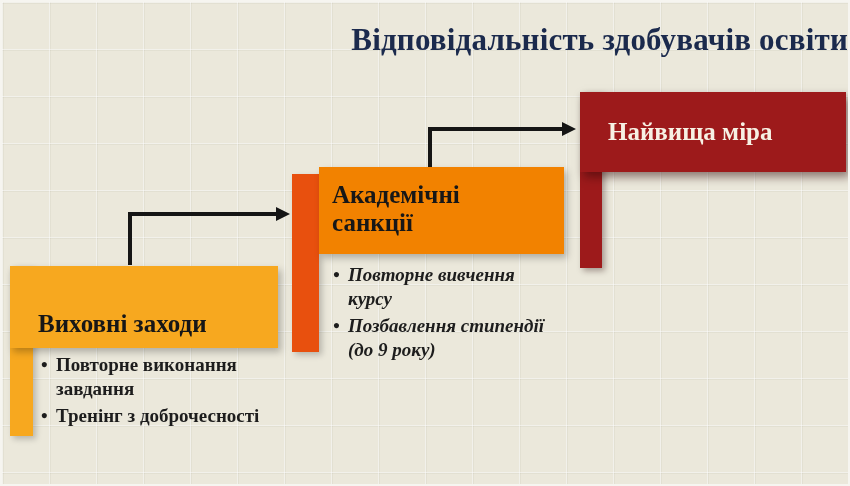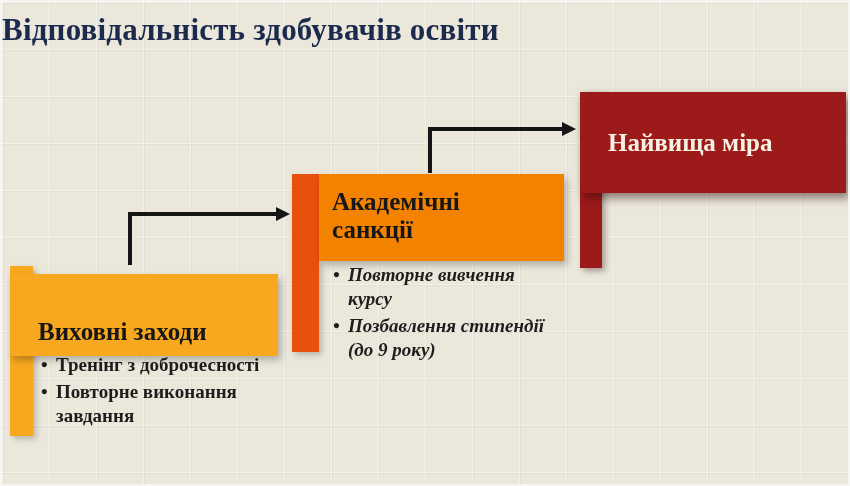--- a/index.html
+++ b/index.html
@@ -16,59 +16,59 @@
     background-image:
       linear-gradient(to right,  rgba(255,255,255,.55) 1px, rgba(255,255,255,0) 1px),
       linear-gradient(to bottom, rgba(255,255,255,.55) 1px, rgba(255,255,255,0) 1px),
       linear-gradient(to right,  rgba(120,110,85,.07) 2px, rgba(0,0,0,0) 2px),
       linear-gradient(to bottom, rgba(120,110,85,.07) 2px, rgba(0,0,0,0) 2px);
     background-size: 47px 47px;
   }
 
   .title{
     position: absolute;
-    top: 10px; left: 0; width: 100%;
+    top: 20px; left: 0; width: 100%;
     margin: 0;
-    text-align: left;
+    text-align: right;
     font-size: 31px;
     font-weight: 700;
     letter-spacing: .2px;
     color: var(--title-text, #1b2a4d);
   }
 
   .arrows{ position: absolute; left: 0; top: 0; pointer-events: none; }
   .arrows polyline{ fill: none; stroke: var(--arrow, #151515); stroke-width: 4; }
 
   .strip, .hdr { position: absolute; }
 
   
   .strip-y{ left: 8px; top: 264px; width: 23px; height: 170px;
             background: var(--yellow-block, #f7a81f);
             box-shadow: 3px 3px 6px rgba(0,0,0,.22); }
   .hdr-y{ left: 8px; top: 264px; width: 268px; height: 82px;
           background: var(--yellow-block, #f7a81f);
           box-shadow: 3px 4px 7px rgba(0,0,0,.25);
           display: flex; align-items: flex-end;
-          padding: 0 0 10px 28px; box-sizing: border-box; margin-top: 8px; }
+          padding: 0 0 10px 28px; box-sizing: border-box; }
 
   
   .strip-o{ left: 290px; top: 172px; width: 27px; height: 178px;
             background: var(--orange-strip, #e8500e);
             box-shadow: 3px 3px 6px rgba(0,0,0,.22); }
-  .hdr-o{ left: 317px; top: 172px; width: 245px; height: 87px;
+  .hdr-o{ left: 317px; top: 165px; width: 245px; height: 87px;
           background: var(--orange-block, #f28200);
           box-shadow: 3px 4px 7px rgba(0,0,0,.25);
           padding: 14px 0 0 13px; box-sizing: border-box; }
   .hdr-o .hdr-text{ display: block; width: 180px; line-height: 1.1; }
 
   
   .strip-r{ left: 578px; top: 90px; width: 22px; height: 176px;
             background: var(--red-block, #9d1a1b);
             box-shadow: 3px 3px 6px rgba(35,6,6,.35); }
-  .hdr-r{ left: 578px; top: 90px; width: 266px; height: 101px;
+  .hdr-r{ left: 578px; top: 90px; width: 266px; height: 80px;
           background: var(--red-block, #9d1a1b);
           box-shadow: 4px 5px 9px rgba(45,7,7,.5);
           display: flex; align-items: center;
           padding-left: 28px; box-sizing: border-box; }
 
   .hdr-text{ font-size: 25px; font-weight: 700; color: #171717; }
   .hdr-r .hdr-text{ color: #f7f1e4; }
 
   .list{
     position: absolute;
@@ -98,22 +98,22 @@
     </defs>
     <polyline points="128,263 128,212 276,212" marker-end="url(#ah)"></polyline>
     <polyline points="428,171 428,127 562,127" marker-end="url(#ah)"></polyline>
   </svg>
 
   <div class="strip strip-y"></div>
   <div class="hdr hdr-y">
     <span class="hdr-text">Виховні заходи</span>
   </div>
   <ul class="list list-1">
+    <li>Повторне виконання завдання</li>
     <li>Тренінг з доброчесності</li>
-    <li>Повторне виконання завдання</li>
   </ul>
 
   <div class="strip strip-o"></div>
   <div class="hdr hdr-o">
     <span class="hdr-text">Академічні санкції</span>
   </div>
   <ul class="list list-2">
     <li>Повторне вивчення курсу</li>
     <li>Позбавлення стипендії (до 9 року)</li>
   </ul>

